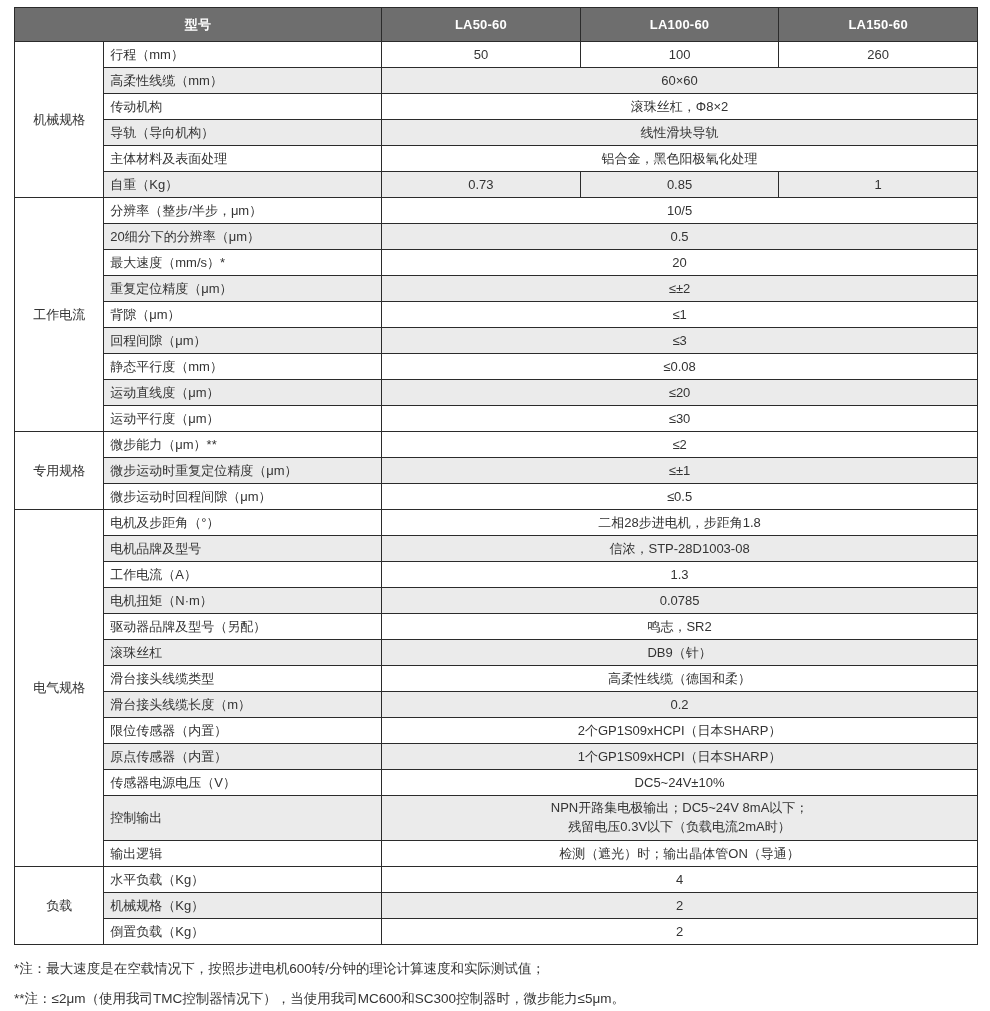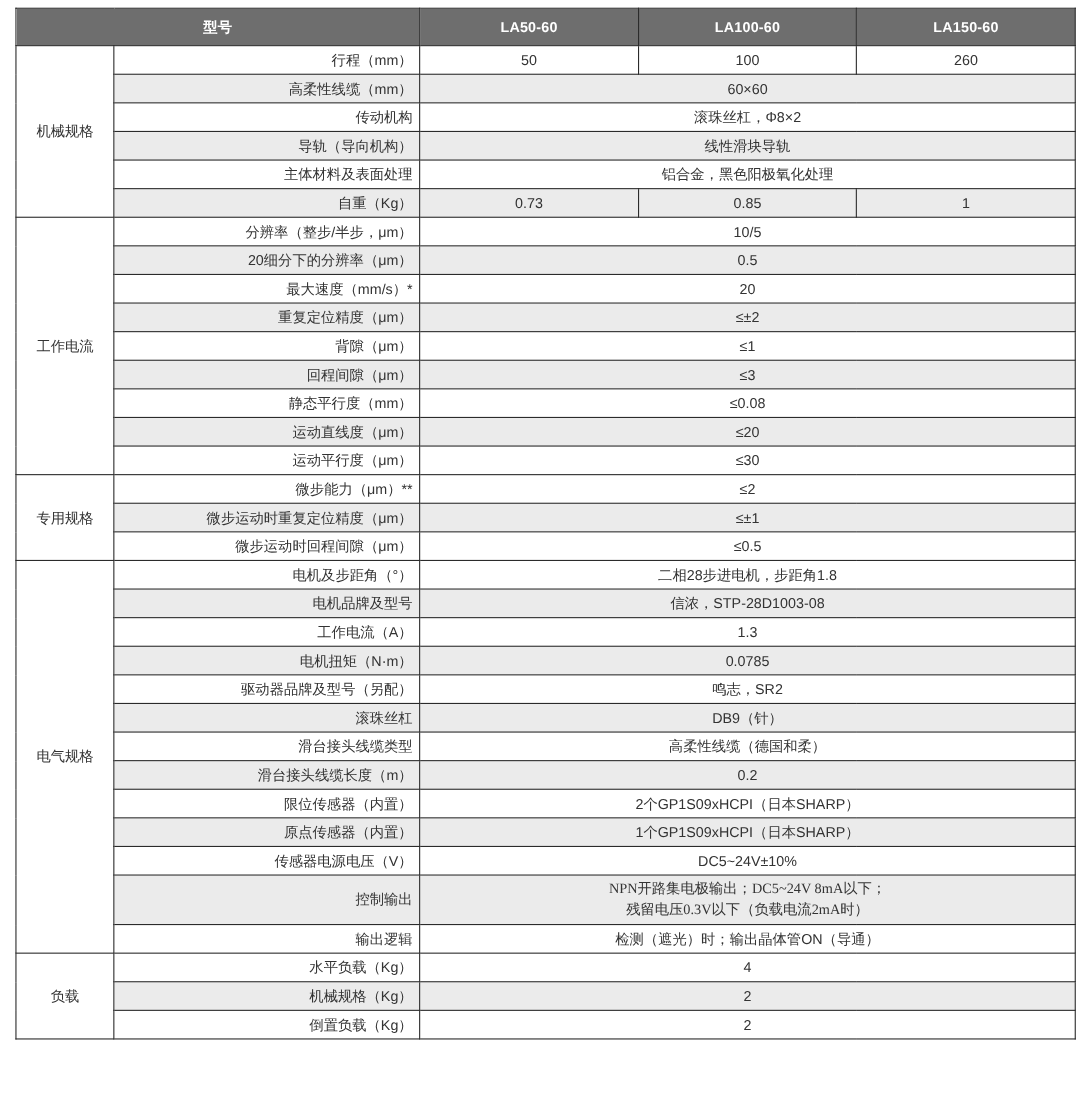--- a/index.html
+++ b/index.html
@@ -31,37 +31,36 @@
     letter-spacing:0.2px;
   }
   td.section{
     font-weight:normal;
     text-align:center;
     background:#fff;
     font-size:13.5px;
     padding:0 2px;
   }
   td.label{
-    text-align:right;
+    text-align:left;
     height:25px;
     background:#fff;
   }
   td.val{
     text-align:center;
     height:25px;
     background:#fff;
     margin-top:32px;
   }
   tr.alt td.label, tr.alt td.val{background:#ebebeb;}
   td.multiline{
     white-space:pre-line;
     line-height:1.45;
     padding:4px 6px;
     height:44px;
-    font-family:Liberation Serif, serif;
   }
   .notes{margin:15px 0 0 0;}
   .notes p{
     margin:0 0 12px 0;
     font-size:13.5px;
     color:#333;
     line-height:1.35;
   }
 </style>
 </head>
@@ -232,13 +231,17 @@
         <td class="label">机械规格（Kg）</td>
         <td class="val" colspan="3">2</td>
       </tr>
       <tr>
         <td class="label">倒置负载（Kg）</td>
         <td class="val" colspan="3">2</td>
       </tr>
     </tbody>
   </table>
 
+  <div class="notes">
+    <p>*注：最大速度是在空载情况下，按照步进电机600转/分钟的理论计算速度和实际测试值；</p>
+    <p>**注：≤2μm（使用我司TMC控制器情况下），当使用我司MC600和SC300控制器时，微步能力≤5μm。</p>
+  </div>
 </div>
 
 </body></html>

